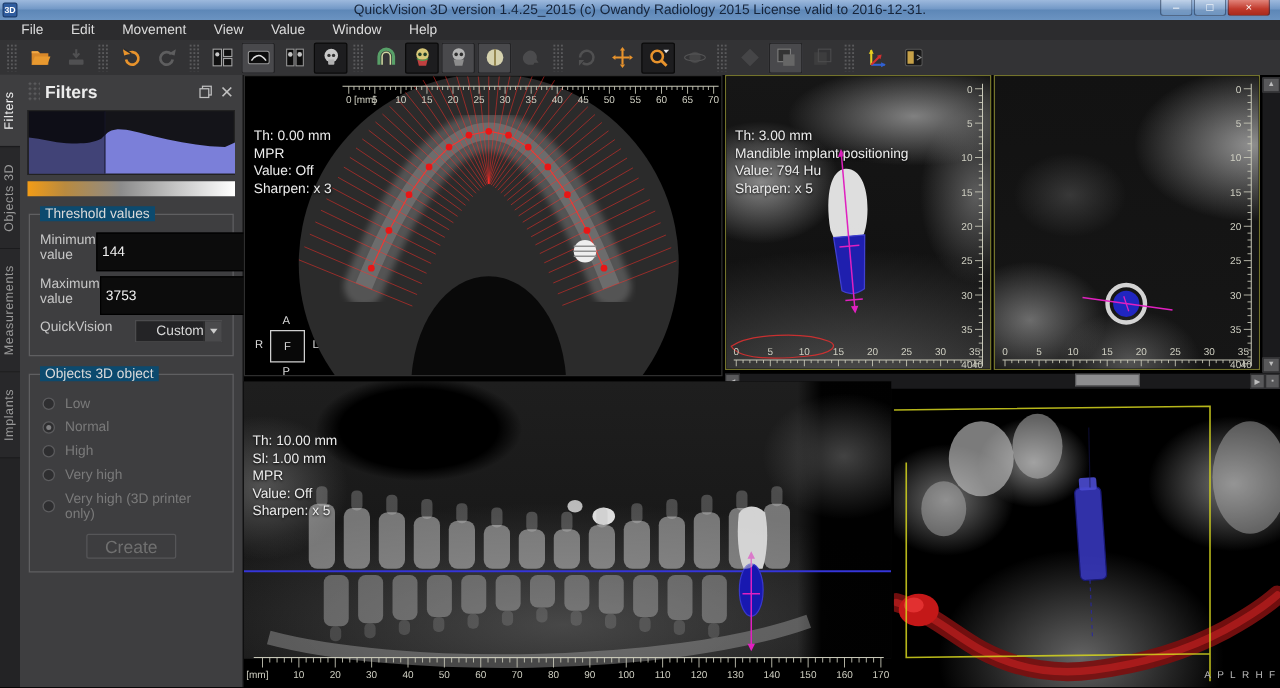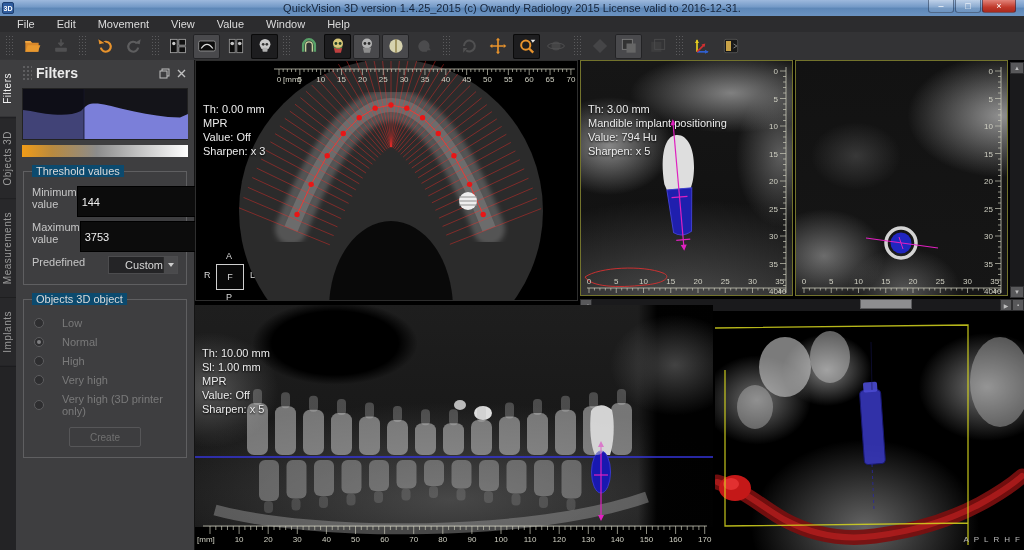--- a/index.html
+++ b/index.html
@@ -73,27 +73,27 @@
   .spin div::after { content:""; border-left:3px solid transparent; border-right:3px solid transparent; }
   .spin .up::after { border-bottom:4px solid #c9c9c9; }
   .spin .dn::after { border-top:4px solid #c9c9c9; }
   .dd { display:flex; flex:1; height:18px; background:#242426; border:1px solid #4c4c4e; align-items:center; }
   .dd span { flex:1; padding-left:16px; font-size:11px; color:#d8d8d8; }
   .dd-btn { width:14px; align-self:stretch; background:#4a4a4c; border-left:1px solid #2b2b2b;
     display:flex; align-items:center; justify-content:center; }
   .dd-btn::after { content:""; border-left:3px solid transparent; border-right:3px solid transparent;
     border-top:4px solid #cccccc; }
 
-  .ropt { display:flex; align-items:center; gap:18px; margin:7px 6px; }
+  .ropt { display:flex; align-items:center; gap:8px; margin:7px 6px; }
   .rdot { width:10px; height:10px; border-radius:50%; background:#2e2e30; border:1px solid #5c5c5e;
     position:relative; flex:none; }
   .ropt.sel .rdot::after { content:""; position:absolute; inset:2px; border-radius:50%; background:#808082; }
   .ropt span { font-size:11px; color:#7a7a7a; }
   .create-btn { display:block; margin:10px auto 4px auto; width:72px; height:20px; background:#3d3d3f;
-    border:1px solid #565658; border-radius:2px; color:#707070; font-size:10px; }
+    border:1px solid #565658; border-radius:2px; color:#707070; font-size:14px; }
 
   
   .main { position:relative; flex:1; background:#000; }
   .vp { position:absolute; overflow:hidden; background:#000; }
   .vp svg.overlay { position:absolute; left:0; top:0; }
   .vp-bg { position:absolute; inset:0; }
   .vp-info { position:absolute; top:5px; left:7px; font-size:11px; line-height:14px;
     color:#ececec; text-shadow:0 1px 2px #000; z-index:5;margin-top:36px; }
 
   #vp-axial  { left:0;   top:2;   width:383px; height:241px; border:1px solid #2e2e2e; }
@@ -391,21 +391,21 @@
           <label>Maximum value</label>
           <div class="ibox">
             <input value="3753" style="">
             <div class="spin">
                 <div class="up"></div>
                 <div class="dn"></div>
               </div>
           </div>
         </div>
         <div class="frow">
-          <label>Predefined</label>
+          <label>QuickVision</label>
           <div class="dd">
             <span>Custom</span>
             <div class="dd-btn"></div>
           </div>
         </div>
       </div>
 
       <div class="groupbox">
         <span class="gb-title">Objects 3D object</span>
         <div id="radio-list">

